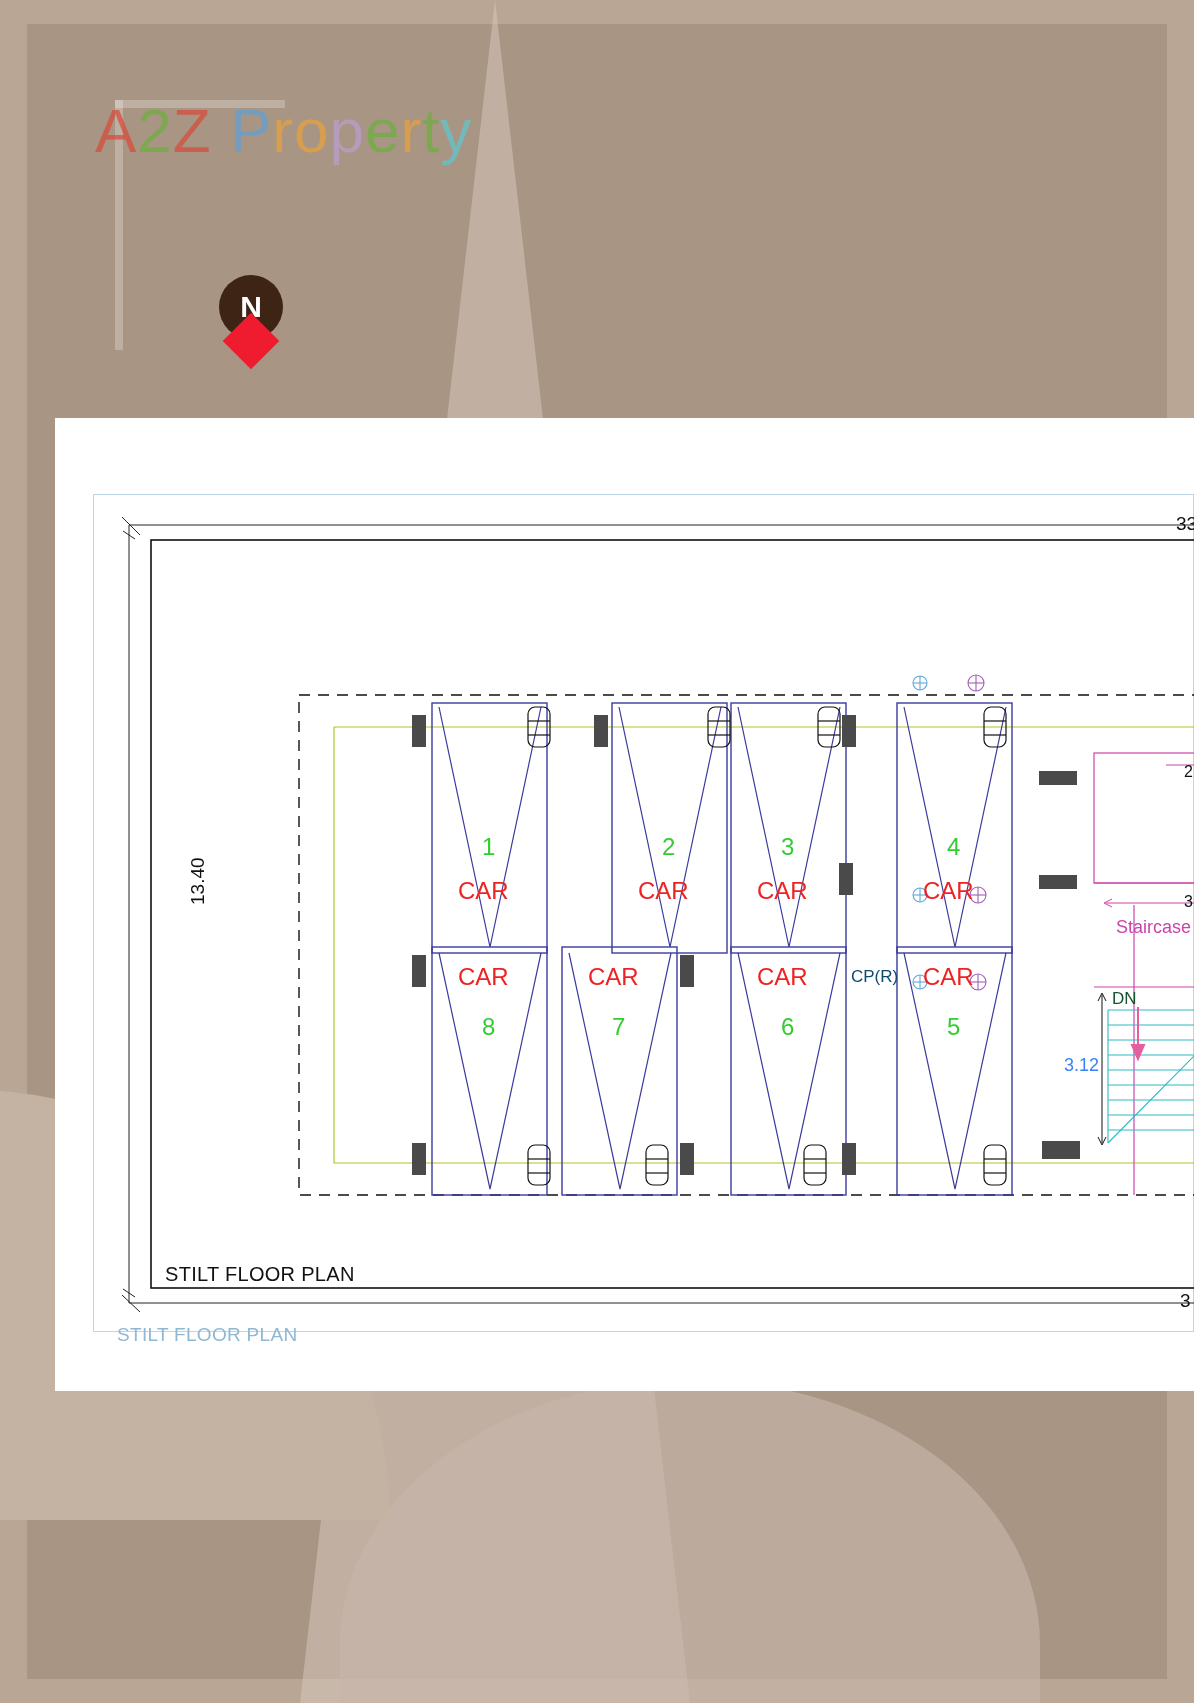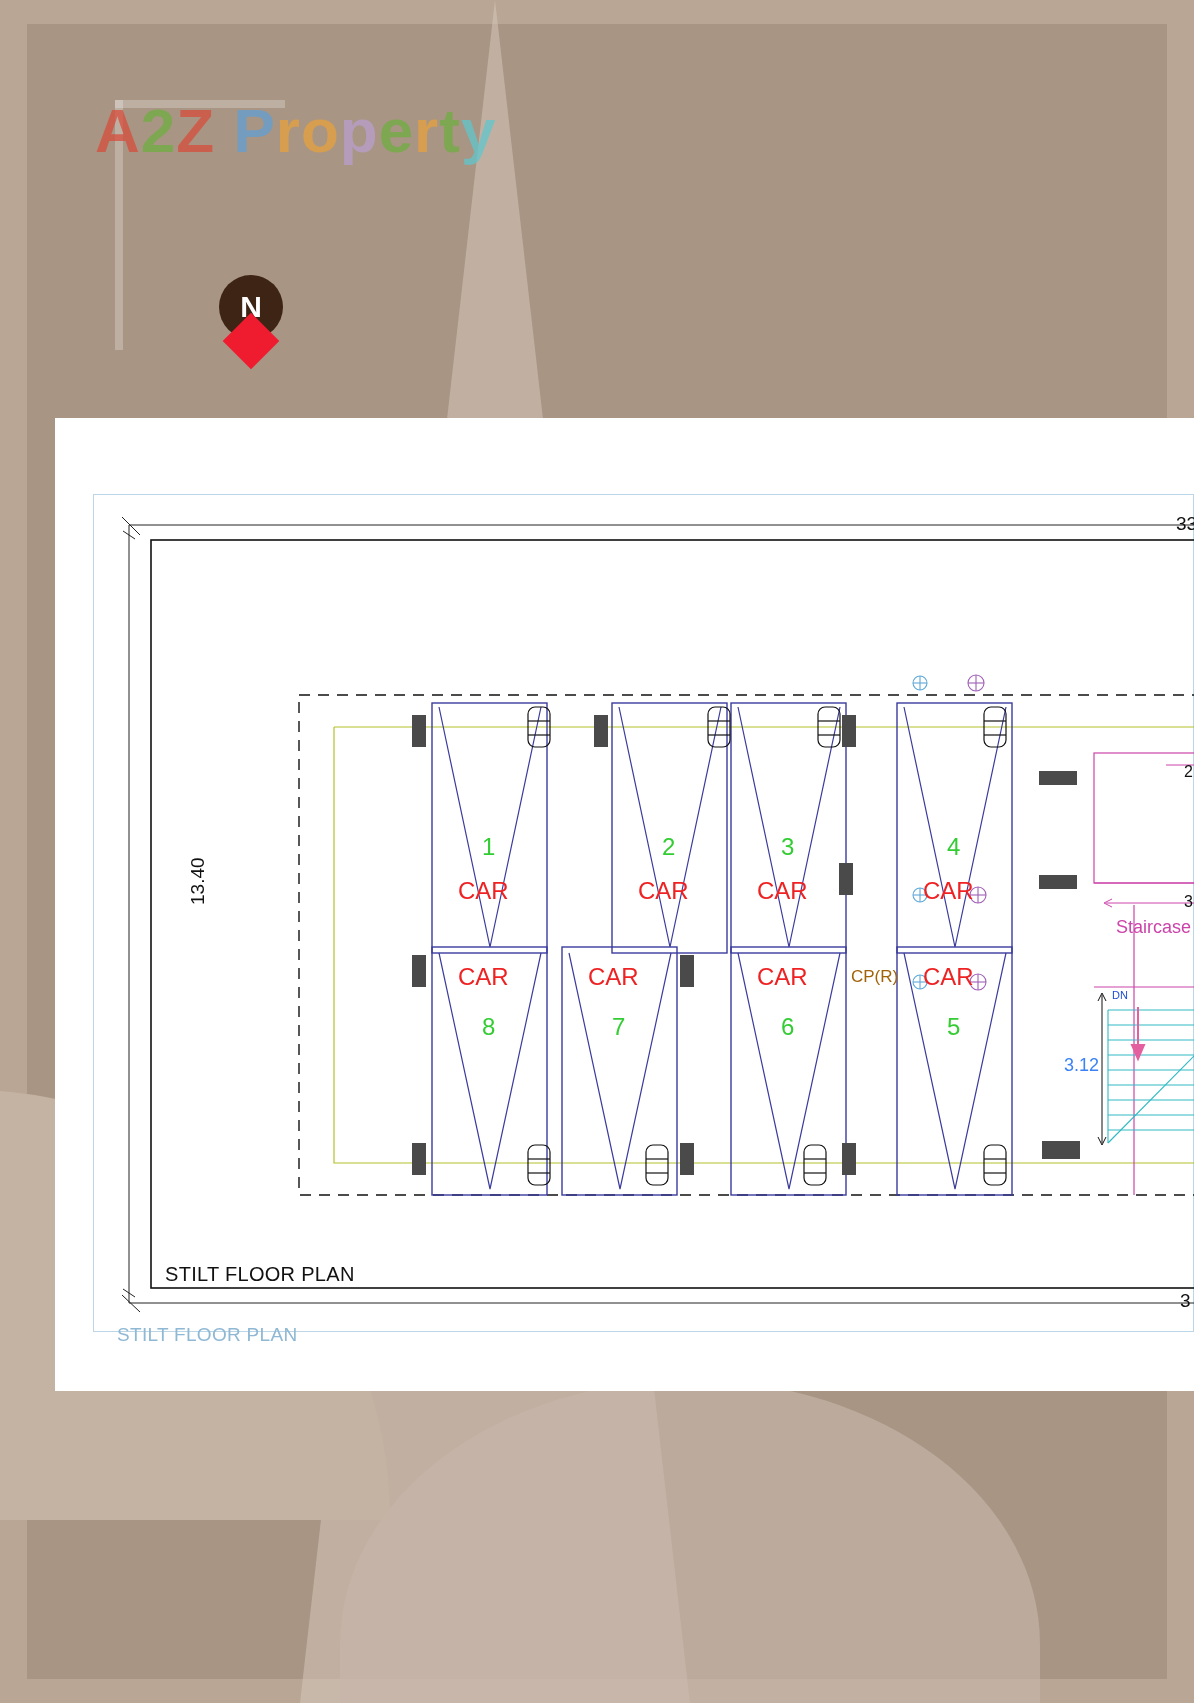--- a/index.html
+++ b/index.html
@@ -25,21 +25,21 @@
     background:#c4b2a2;border-radius:0 100% 0 0;
   }
   .bg-blob2{
     position:absolute;left:340px;top:1380px;width:700px;height:330px;
     background:rgba(198,182,169,0.65);border-radius:50% 50% 0 0 / 80% 80% 0 0;
   }
   
   .logo-wrap{position:absolute;left:95px;top:95px;width:470px;height:110px;}
   .logo-bracket{position:absolute;left:20px;top:5px;width:170px;height:8px;background:rgba(255,255,255,0.25);}
   .logo-bracket2{position:absolute;left:20px;top:5px;width:8px;height:250px;background:rgba(255,255,255,0.25);}
-  .logo-text{position:absolute;left:0;top:0;font-size:62px;font-weight:bold;letter-spacing:1px;}
+  .logo-text{position:absolute;left:0;top:0;font-size:62px;font-weight:normal;letter-spacing:1px;}
   .logo-text span{display:inline-block;}
   
   .title-row{position:absolute;left:215px;top:275px;display:flex;align-items:center;}
   .north-badge{position:relative;width:72px;height:96px;margin-right:22px;}
   .north-circle{
     position:absolute;left:4px;top:0;width:64px;height:64px;border-radius:50%;
     background:#3d2415;display:flex;align-items:center;justify-content:center;
     color:#ffffff;font-size:30px;font-weight:bold;
   }
   .north-diamond{
@@ -274,21 +274,21 @@
 
     <div class="lbl" style="left:494px;top:468px;font-size:24px;color:#ee2222;">CAR</div>
     <div class="lbl" style="left:518px;top:518px;font-size:24px;color:#33cc33;">7</div>
 
     <div class="lbl" style="left:663px;top:468px;font-size:24px;color:#ee2222;">CAR</div>
     <div class="lbl" style="left:687px;top:518px;font-size:24px;color:#33cc33;">6</div>
 
     <div class="lbl" style="left:829px;top:468px;font-size:24px;color:#ee2222;">CAR</div>
     <div class="lbl" style="left:853px;top:518px;font-size:24px;color:#33cc33;">5</div>
 
-    <div class="lbl" style="left:757px;top:472px;font-size:17px;color:#a16207;">CP(R)</div>
+    <div class="lbl" style="left:757px;top:472px;font-size:17px;color:#0c4a6e;">CP(R)</div>
     <div class="lbl" style="left:1022px;top:422px;font-size:18px;color:#cc44aa;">Staircase</div>
-    <div class="lbl" style="left:1018px;top:494px;font-size:11px;color:#1d4ed8;">DN</div>
+    <div class="lbl" style="left:1018px;top:494px;font-size:17px;color:#14532d;">DN</div>
 
   </div>
 
   <div class="footer-title">STILT FLOOR PLAN</div>
   <div class="footer-title-blue">STILT FLOOR PLAN</div>
 </div>
 
 </body></html>

